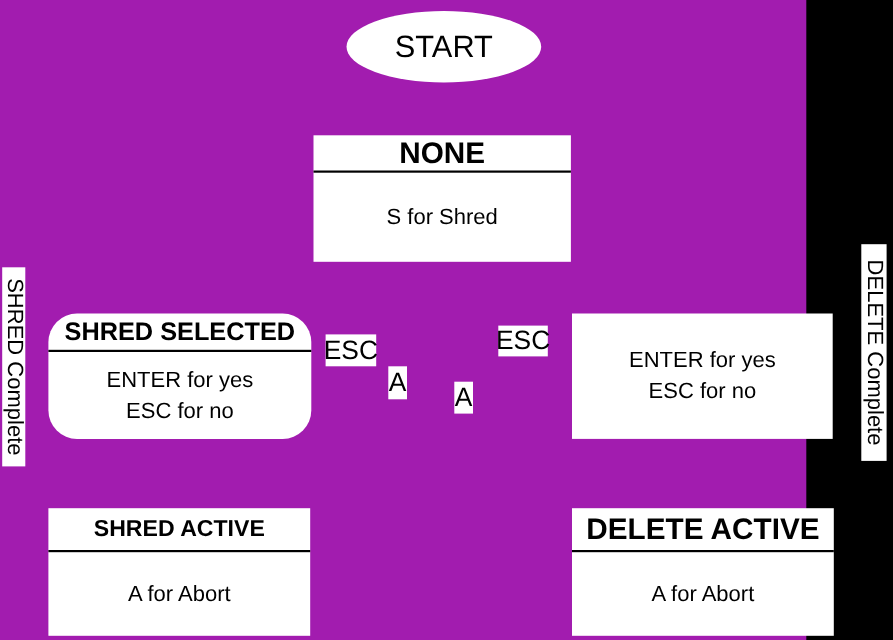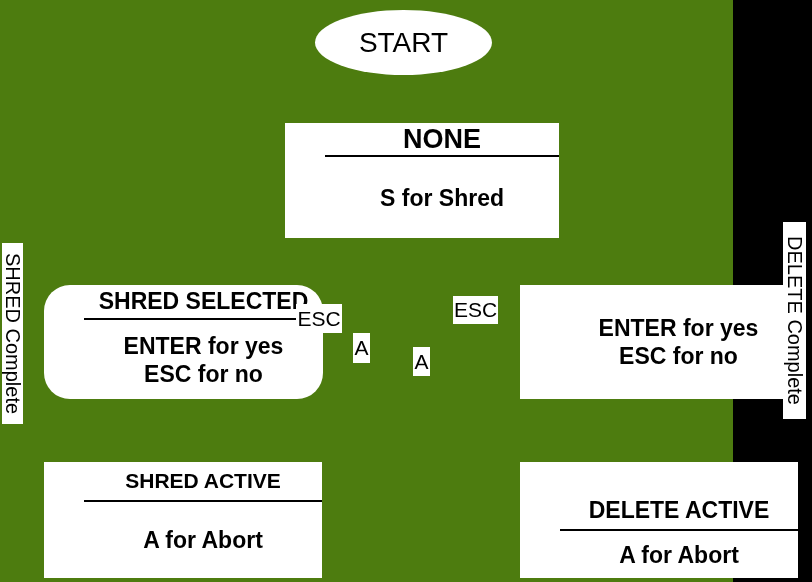--- a/index.html
+++ b/index.html
@@ -3,61 +3,61 @@
 <meta charset="utf-8">
 <style>
   html,body{margin:0;padding:0;}
   body{
     width:812px;height:582px;
     background:#000000;
     font-family:"Liberation Sans", sans-serif;
     position:relative;
     overflow:hidden;
   }
-  .canvas{position:absolute;left:0;top:0;width:733px;height:582px;background:#4d7c0f;}
+  .canvas{position:absolute;left:0;top:0;width:733px;height:582px;background:#a21caf;}
 
   
   .start-ellipse{
     position:absolute;left:315px;top:10px;width:177px;height:65px;
     background:#ffffff;border-radius:50%;
     display:flex;align-items:center;justify-content:center;
     color:#000000;font-size:28px;
   }
 
   
   .node{
     position:absolute;background:#ffffff;color:#000000;
-    display:flex;flex-direction:column;padding-left:40px;
+    display:flex;flex-direction:column;
   }
   .node-title{
     flex:none;display:flex;align-items:center;justify-content:center;
     font-weight:bold;border-bottom:2px solid #000000;
   }
   .node-body{
     flex:1 1 auto;display:flex;flex-direction:column;
     align-items:center;justify-content:center;
   }
-  .node-line{line-height:28px;font-size:23px;text-align:center;font-weight:bold;}
+  .node-line{line-height:28px;font-size:20px;text-align:center;}
 
   .node-none            {left:285px;top:123px;width:234px;height:115px;}
   .node-none .node-title{height:32px;font-size:27px;}
   .node-shred-selected            {left:44px;top:285px;width:239px;height:114px;border-radius:26px;}
   .node-shred-selected .node-title{height:33px;font-size:23px;}
   .node-delete-selected            {left:520px;top:285px;width:237px;height:114px;}
   .node-delete-selected .node-title{height:33px;font-size:23px;}
   .node-shred-active            {left:44px;top:462px;width:238px;height:116px;}
   .node-shred-active .node-title{height:38px;font-size:21px;}
   .node-delete-active            {left:520px;top:462px;width:238px;height:116px;}
-  .node-delete-active .node-title{height:38px;font-size:23px;margin-top:29px;}
+  .node-delete-active .node-title{height:38px;font-size:27px;}
 
   
   .edge-label{
     position:absolute;background:#ffffff;color:#000000;
     display:flex;align-items:center;justify-content:center;
-    font-size:21px;
+    font-size:24px;
   }
   .esc-left {left:296px;top:304px;width:46px;height:29px;}
   .esc-right{left:453px;top:296px;width:45px;height:28px;}
   .a-left   {left:353px;top:333px;width:17px;height:30px;}
   .a-right  {left:413px;top:347px;width:17px;height:29px;}
 
   
   .side-label{
     position:absolute;background:#ffffff;color:#000000;
     font-size:20px;text-align:center;white-space:nowrap;

